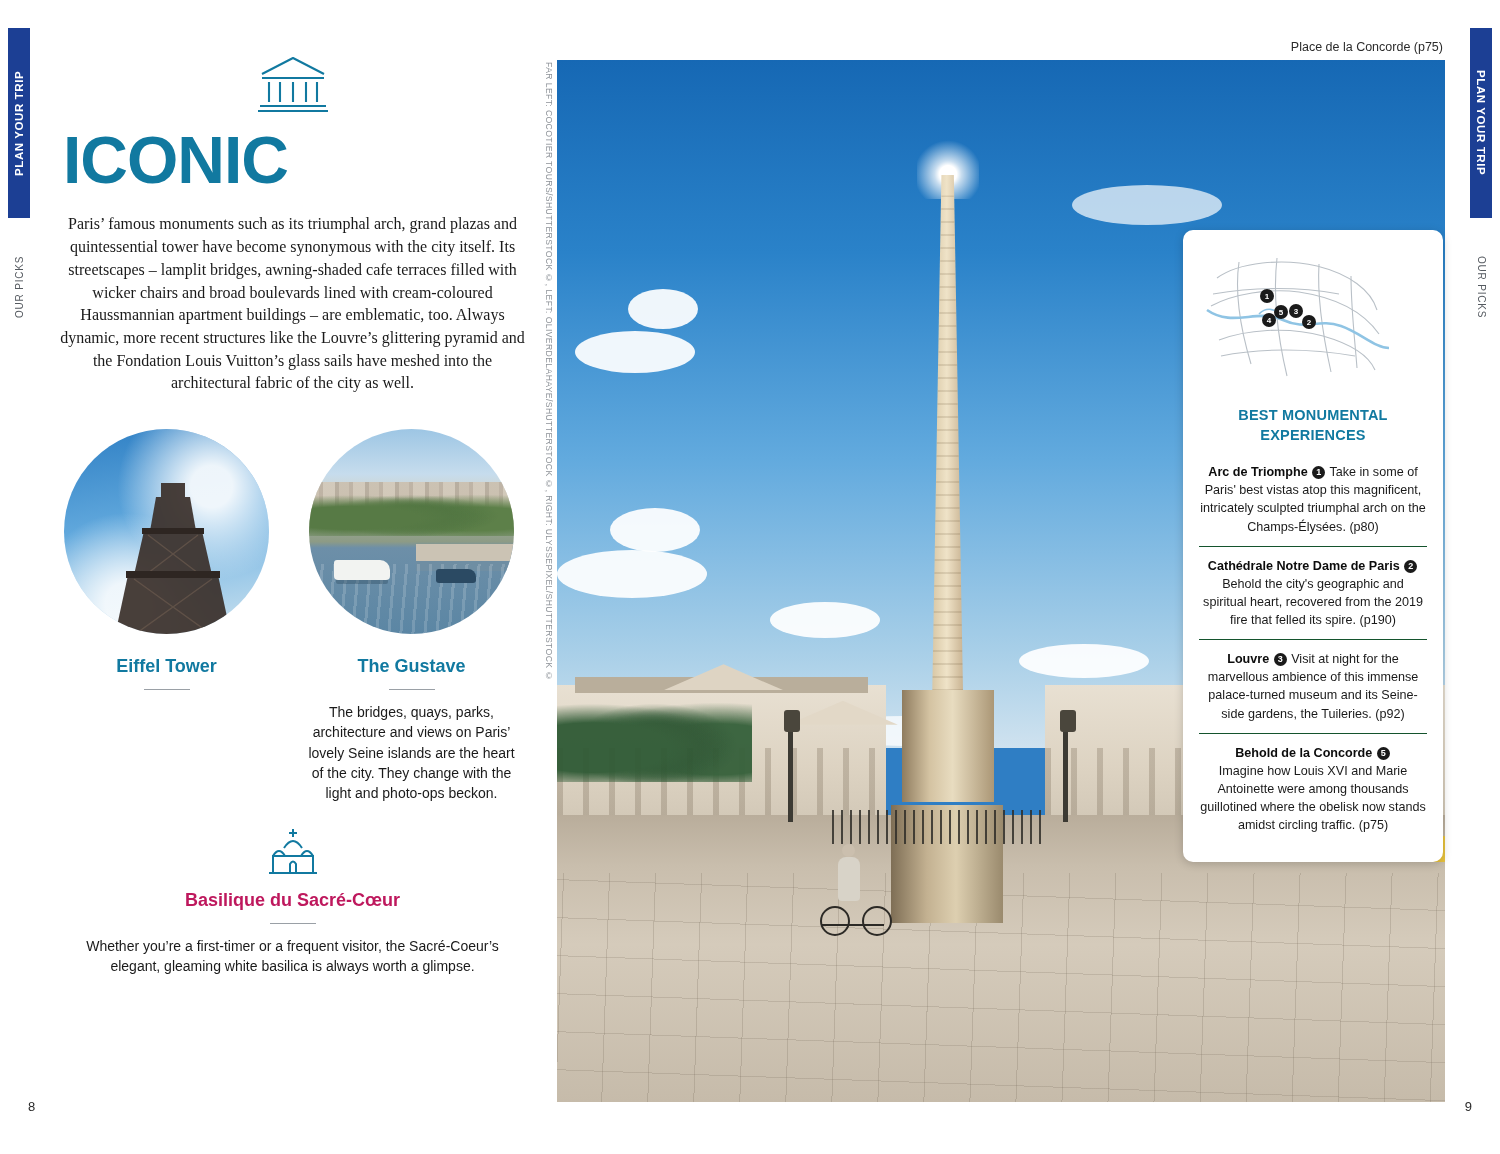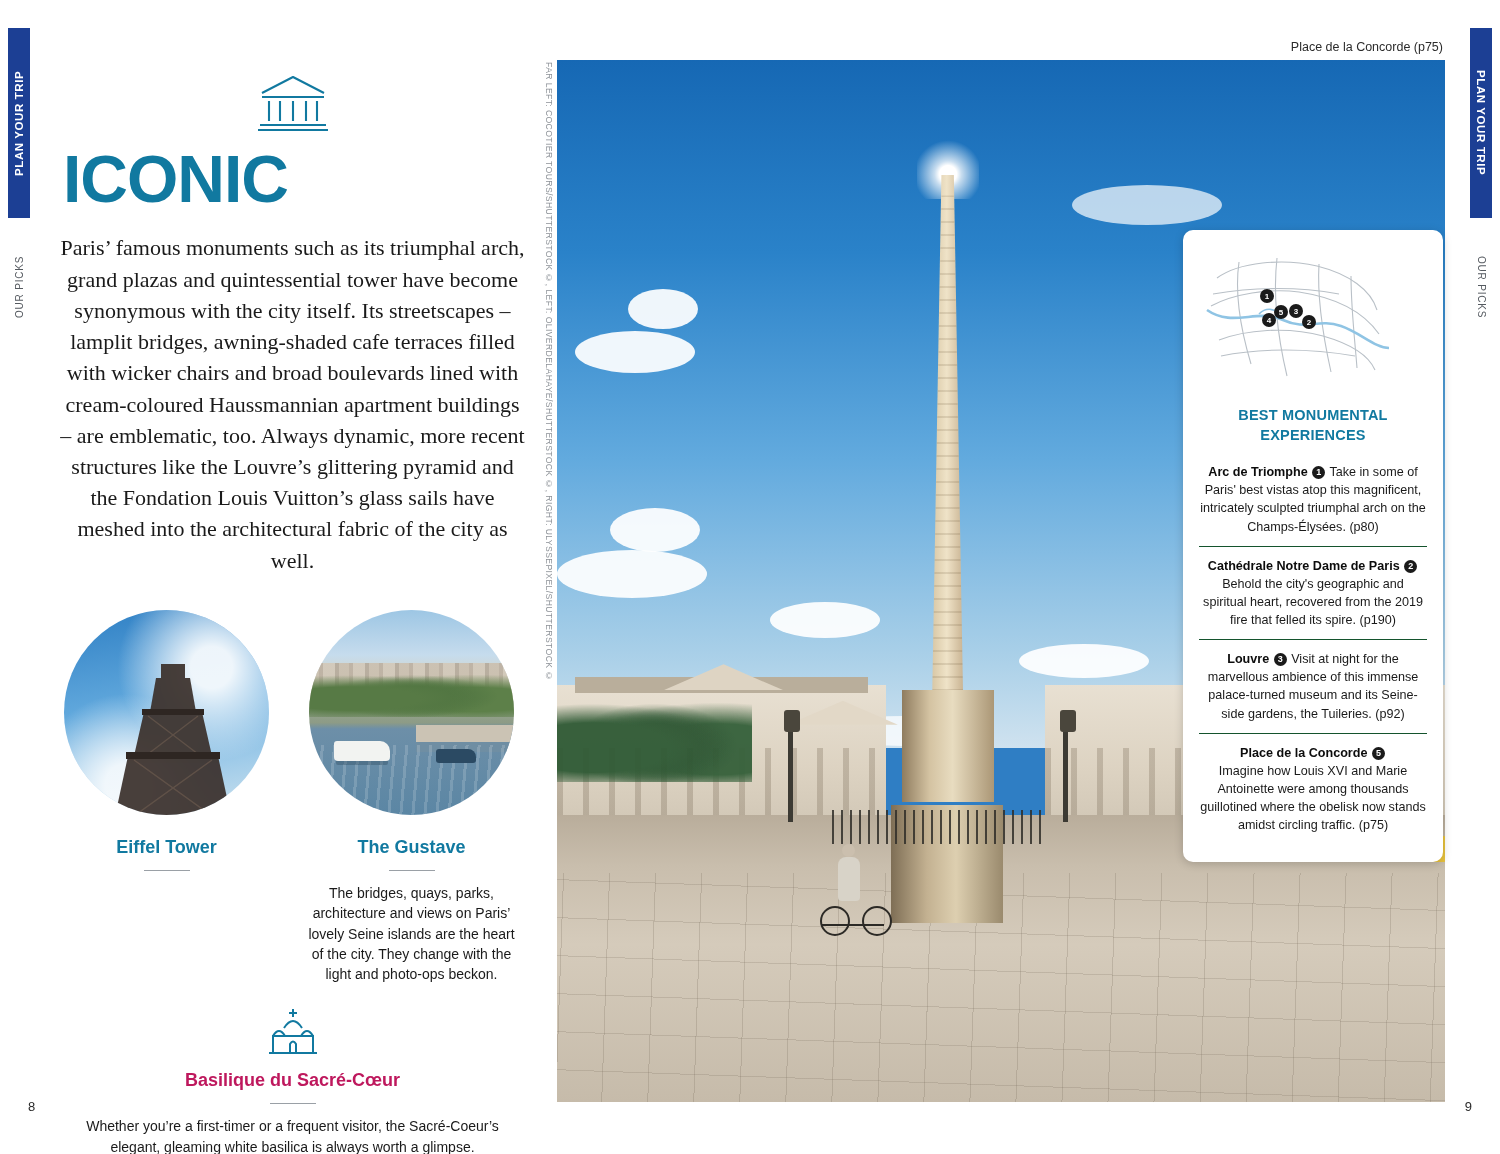--- a/index.html
+++ b/index.html
@@ -113,21 +113,21 @@
     right: 28px;
     bottom: 40px;
     font-size: 13px;
     color: #2b2b2b;
   }
 
   
   .left-page {
     position: absolute;
     left: 55px;
-    top: 71px;
+    top: 52px;
     width: 475px;
     height: 1040px;
   }
 
   .temple-icon {
     width: 100%;
     display: flex;
     justify-content: center;
     margin-bottom: 14px;
   }
@@ -139,21 +139,21 @@
     font-size: 66px;
     line-height: 0.93;
     letter-spacing: -1px;
     text-align: left;
     margin: 0 0 0 8px;
   }
   .title .line2 { display: block; }
 
   .intro {
     font-family: "Liberation Serif", serif;
-    font-size: 22px;
+    font-size: 16px;
     line-height: 1.42;
     color: #1a1a1a;
     text-align: center;
     margin: 22px 4px 0 4px;
   }
 
   
   .circles {
     display: flex;
     gap: 30px;
@@ -752,19 +752,19 @@
       <span class="numdot">2</span><span> Behold the city's geographic and spiritual heart, recovered from the 2019 fire that felled its spire. (p190)</span>
     </div>
 
     <div class="entry">
       <b>Louvre</b>
       <span class="numdot">3</span><span> Visit at night for the marvellous ambience of this immense palace-turned museum and its Seine-side gardens, the Tuileries. (p92)</span>
     </div>
 
 
     <div class="entry">
-      <b>Place de la Concorde</b>
+      <b>Behold de la Concorde</b>
       <span class="numdot">5</span><br><span>Imagine how Louis XVI and Marie Antoinette were among thousands guillotined where the obelisk now stands amidst circling traffic. (p75)</span>
     </div>
 
   </div>
 
 </div>
 
 </body></html>

